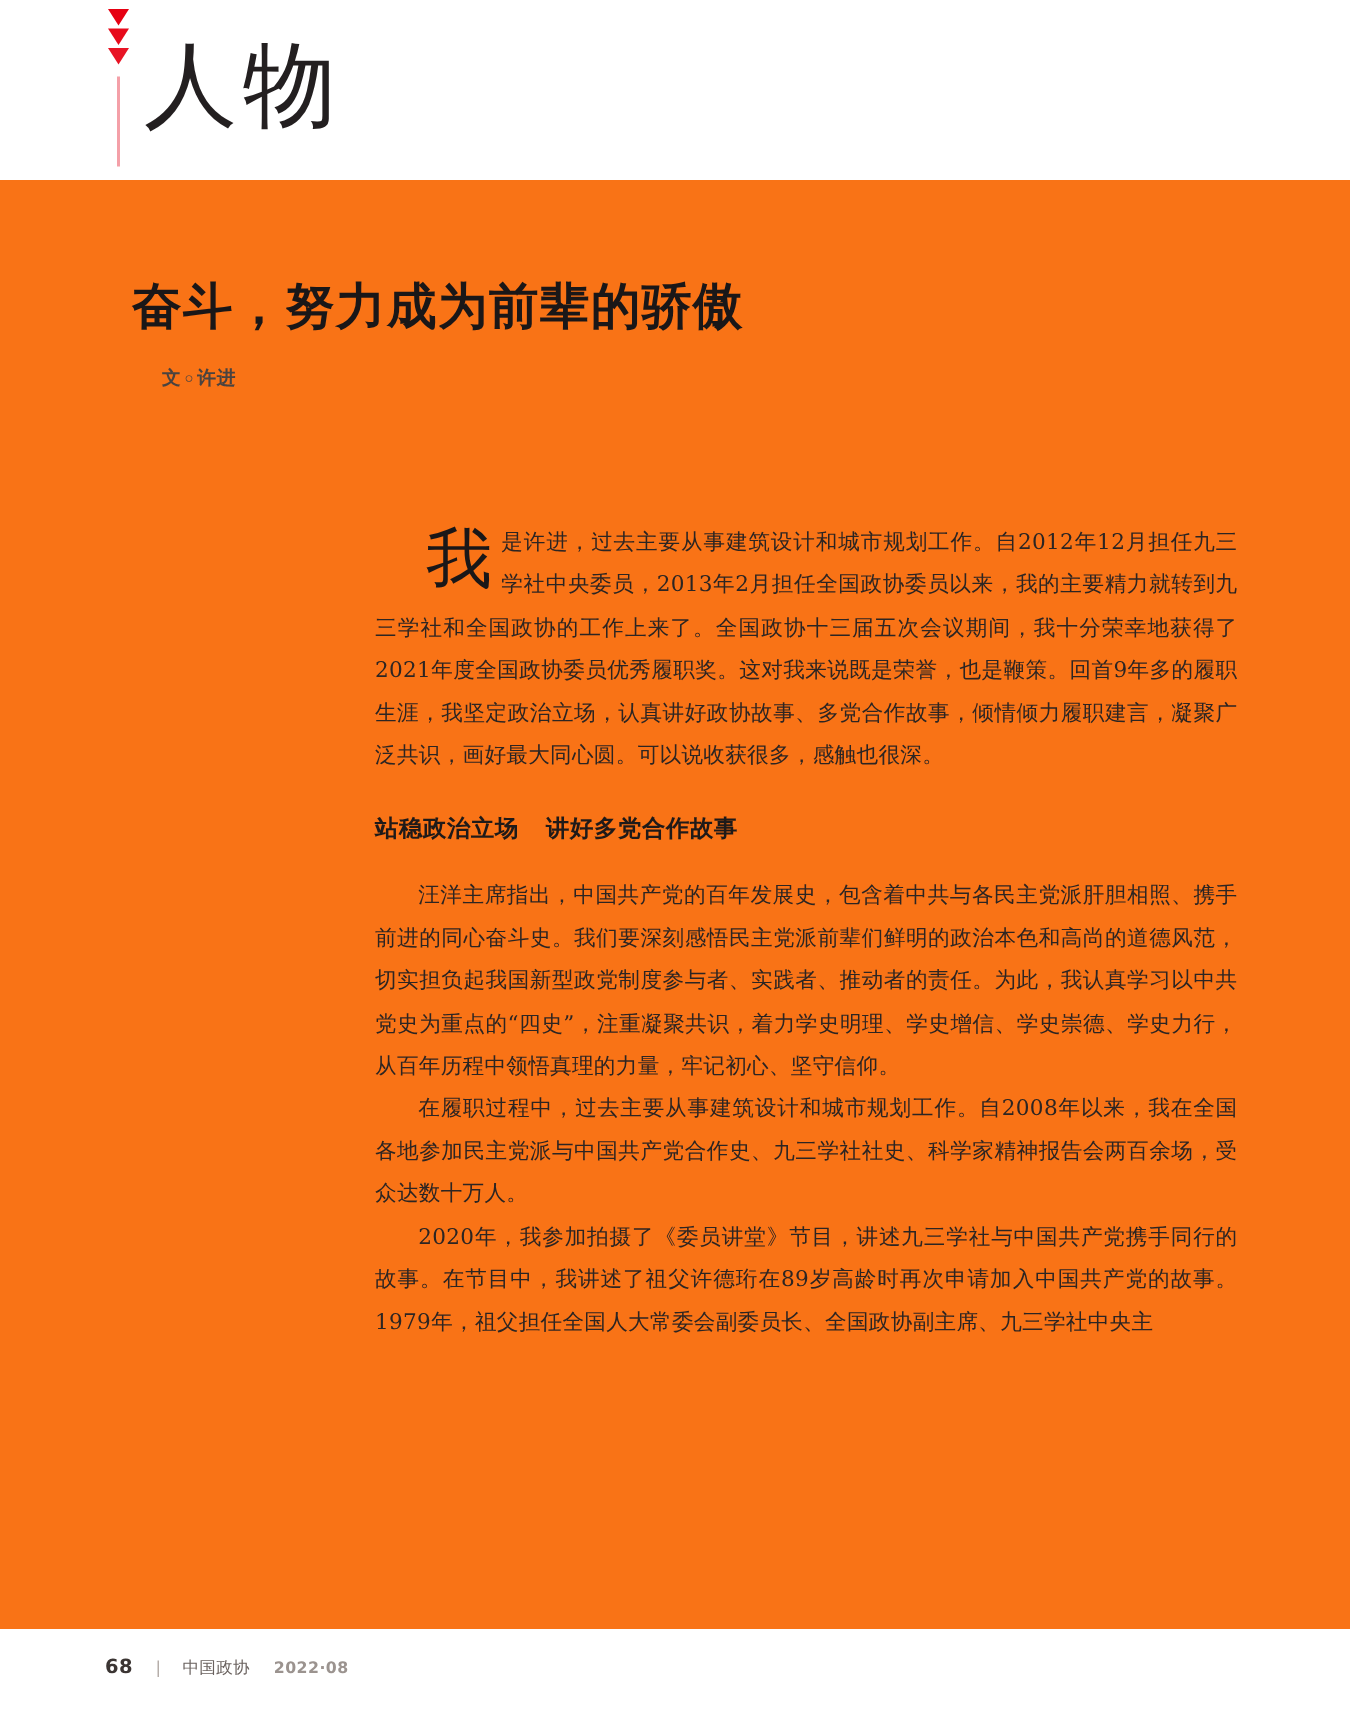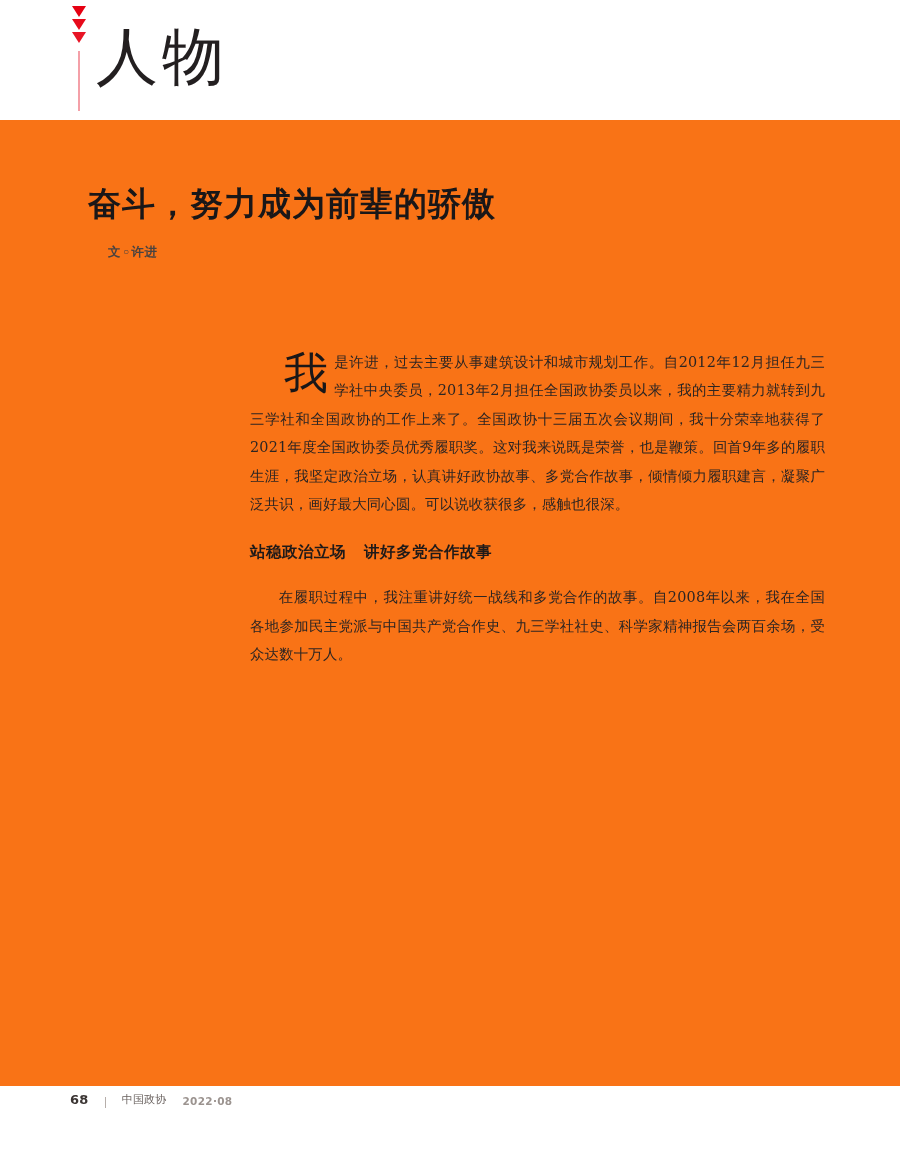--- a/index.html
+++ b/index.html
@@ -168,23 +168,23 @@
     left: 0;
     top: 1086px;
     width: 900px;
     height: 66px;
     background: #ffffff;
   }
 
   .folio {
     position: absolute;
     left: 70px;
-    top: 6px;
+    top: 18px;
     display: flex;
-    align-items: flex-end;
+    align-items: center;
     gap: 16px;
     white-space: nowrap;
   }
   .folio-num {
     font-family: "DejaVu Sans", "Liberation Sans", sans-serif;
     font-size: 13px;
     font-weight: 700;
     color: #3b3533;
     letter-spacing: 0.3px;
   }
@@ -237,21 +237,23 @@
     </div>
 
     <div class="column">
 
       <p class="para lead"><span class="dropcap">我</span><span>是许进，过去主要从事建筑设计和城市规划工作。自2012年12月担任九三学社中央委员，2013年2月担任全国政协委员以来，我的主要精力就转到九三学社和全国政协的工作上来了。全国政协十三届五次会议期间，我十分荣幸地获得了2021年度全国政协委员优秀履职奖。这对我来说既是荣誉，也是鞭策。回首9年多的履职生涯，我坚定政治立场，认真讲好政协故事、多党合作故事，倾情倾力履职建言，凝聚广泛共识，画好最大同心圆。可以说收获很多，感触也很深。</span></p>
 
       <div class="subhead">
         <span>站稳政治立场</span><span class="gap"></span><span>讲好多党合作故事</span>
       </div>
 
-      <p class="para">在履职过程中，我注重讲好统一战线和多党合作的故事。自2008年以来，我在全国各地参加民主党派与中国共产党合作史、九三学社社史、科学家精神报告会两百余场，受众达数十万人。</p>
+      <p class="para">汪洋主席指出，中国共产党的百年发展史，包含着中共与各民主党派肝胆相照、携手前进的同心奋斗史。我们要深刻感悟民主党派前辈们鲜明的政治本色和高尚的道德风范，切实担负起我国新型政党制度参与者、实践者、推动者的责任。为此，我认真学习以中共党史为重点的“四史”，注重凝聚共识，着力学史明理、学史增信、学史崇德、学史力行，从百年历程中领悟真理的力量，牢记初心、坚守信仰。</p>
+      <p class="para">在履职过程中，过去主要从事建筑设计和城市规划工作。自2008年以来，我在全国各地参加民主党派与中国共产党合作史、九三学社社史、科学家精神报告会两百余场，受众达数十万人。</p>
+      <p class="para">2020年，我参加拍摄了《委员讲堂》节目，讲述九三学社与中国共产党携手同行的故事。在节目中，我讲述了祖父许德珩在89岁高龄时再次申请加入中国共产党的故事。1979年，祖父担任全国人大常委会副委员长、全国政协副主席、九三学社中央主</p>
 
     </div>
   </div>
 
   <div class="footer">
     <div class="folio">
       <span class="folio-num">68</span>
       <span class="folio-bar"></span>
       <span class="folio-mag">中国政协</span>
       <span class="folio-date">2022·08</span>

